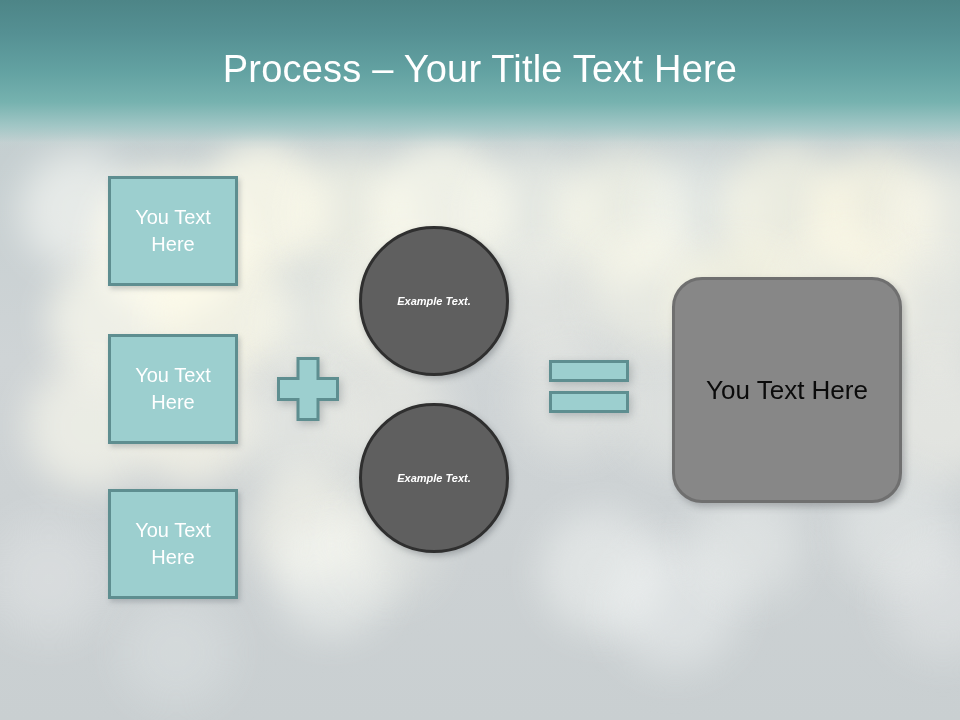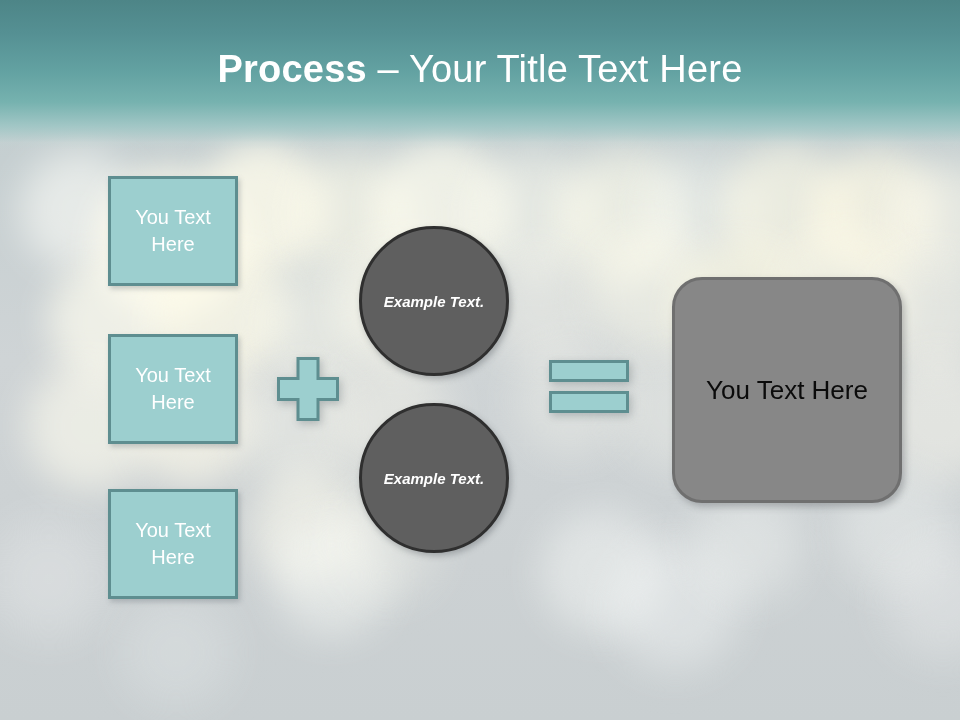--- a/index.html
+++ b/index.html
@@ -65,21 +65,21 @@
     left: 0;
     top: 46px;
     width: 960px;
     text-align: center;
     color: #ffffff;
     font-size: 38px;
     line-height: 46px;
     letter-spacing: 0.2px;
     white-space: nowrap;
   }
-  .slide-title .t-bold { font-weight: bold; margin-top: 40px; }
+  .slide-title .t-bold { font-weight: normal; margin-top: 40px; }
   .slide-title .t-rest { font-weight: normal; }
 
   
   .teal-box {
     position: absolute;
     width: 130px;
     height: 110px;
     background: #9ccfcf;
     border: 3px solid #5e8e90;
     box-sizing: border-box;
@@ -115,21 +115,21 @@
     height: 150px;
     border-radius: 50%;
     background: #5f5f5f;
     border: 3px solid #2f2f2f;
     box-sizing: border-box;
     display: flex;
     align-items: center;
     justify-content: center;
     text-align: center;
     color: #ffffff;
-    font-size: 15px;
+    font-size: 11px;
     line-height: 23px;
     font-weight: bold;
     font-style: italic;
     box-shadow: 2px 3px 6px rgba(70,75,80,0.35);
   }
   #circle-1 { left: 359px; top: 226px; }
   #circle-2 { left: 359px; top: 403px; }
   .gc-text { display: block; }
 
   

